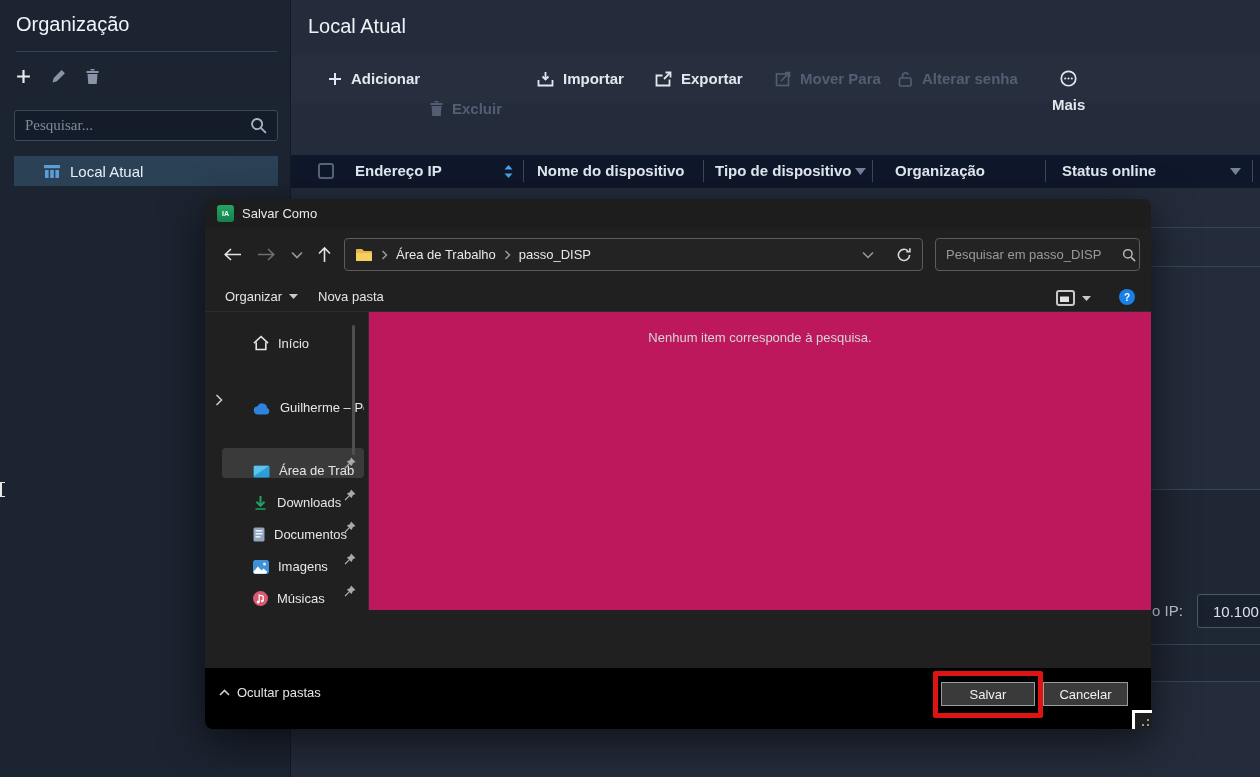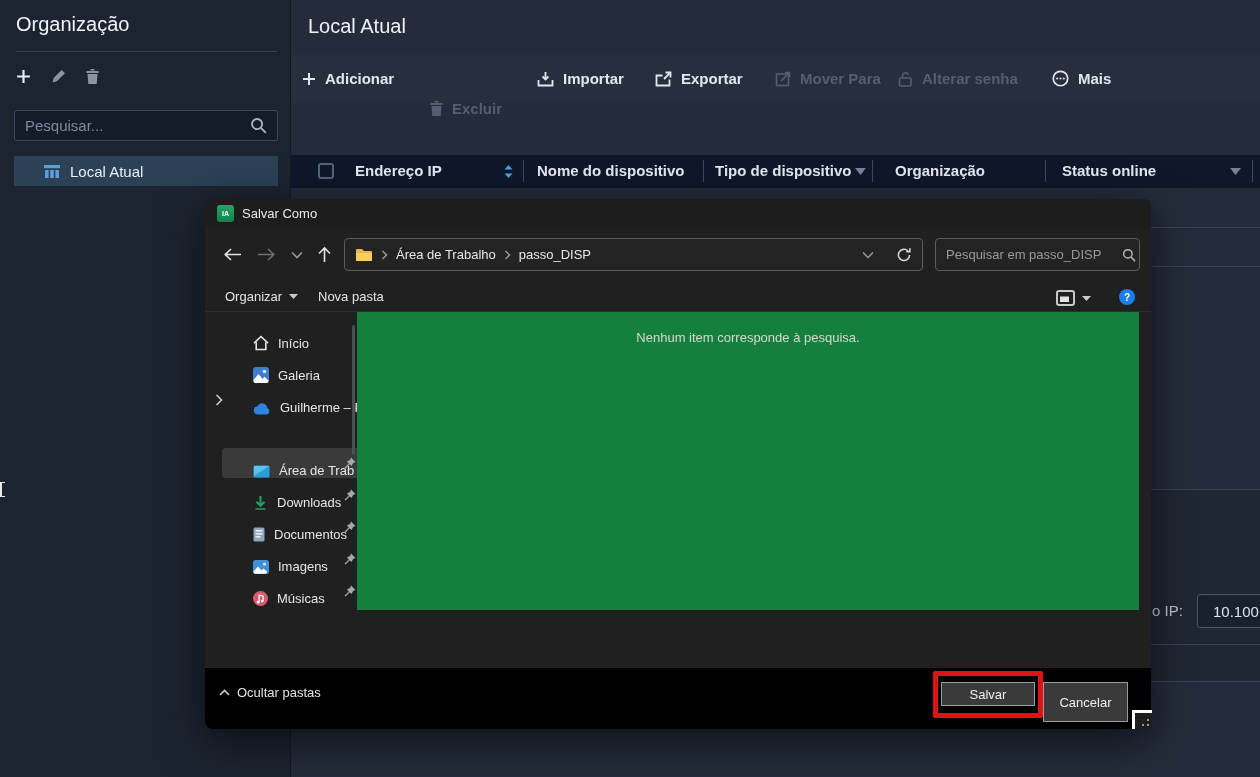--- a/index.html
+++ b/index.html
@@ -7,21 +7,21 @@
   body { position:relative; background:#252d3c; font-family:"Liberation Sans",sans-serif; color:#e2e7ee; }
   .abs { position:absolute; }
   svg { display:block; }
 
   
   .sidebar { left:0; top:0; width:291px; height:777px; background:#1c2431; border-right:1px solid #121926; }
   .sb-title { left:16px; top:13px; font-size:20px; color:#f1f4f8; }
   .sb-div { left:16px; top:51px; width:261px; height:1px; background:#33405a; }
   .sb-ico { top:69px; }
   .search-box { left:14px; top:110px; width:264px; height:31px; background:#141b29; border:1px solid #3c4860; border-radius:3px; display:flex; align-items:center; padding:0 10px; }
-  .search-box input { flex:1; background:transparent; border:none; outline:none; color:#a3a3a3; font-size:15px; font-family:Liberation Sans, sans-serif; }
+  .search-box input { flex:1; background:transparent; border:none; outline:none; color:#a3a3a3; font-size:15px; font-family:Liberation Serif, serif; }
   .search-box input::placeholder { color:#7f8a9e; }
   .tree-row { left:14px; top:156px; width:264px; height:30px; background:#2b4156; display:flex; align-items:center; gap:9px; padding-left:29px; font-size:15px; color:#e9eef4; }
 
   
   .main { left:291px; top:0; width:969px; height:777px; background:#242c3b; }
   .m-title { left:17px; top:15px; font-size:20px; color:#eef1f6; }
   .m-toolbar { left:0; top:55px; width:969px; height:48px; background:#272f3f; }
   .tb-btn { display:flex; align-items:center; gap:9px; font-size:15px; font-weight:700; color:#e2e7ee; top:15px; }
   .tb-btn.off { color:#545e73; }
   .m-tabs { top:103px; height:52px; }
@@ -53,21 +53,21 @@
   .dt-item { display:flex; align-items:center; gap:7px; color:#e4e4e4; top:6px; }
   .help-circle { width:16px; height:16px; border-radius:50%; background:#1a7fe8; color:#fff; font-size:10px; font-weight:700; display:flex; align-items:center; justify-content:center; }
   .dlg-nav { left:0; top:113px; width:160px; height:298px; }
   .nav-row { left:17px; width:142px; height:30px; display:flex; align-items:flex-end; gap:9px; padding-left:31px; border-radius:4px; white-space:nowrap; overflow:hidden; }
   .nav-row.sel { background:#3a3a3a; }
   .nav-row .lbl { overflow:hidden; white-space:nowrap; }
   .nav-chev { left:11px; }
   .pin { position:absolute; right:8px; top:9px; }
   .nav-scroll { left:147px; top:13px; width:3px; height:130px; background:#4f4f4f; border-radius:2px; }
   .vsep { left:163px; top:113px; width:1px; height:298px; background:#2d2d2d; }
-  .files { left:152px; top:113px; width:782px; height:298px; background:#15803d; text-align:center; }
+  .files { left:164px; top:113px; width:782px; height:298px; background:#be185d; text-align:center; }
   .empty-msg { width:100%; top:18px; color:#d6d6d6; }
   .panel { left:0; top:411px; width:946px; height:58px; background:#363636; }
   .fld-label { width:120px; text-align:right; color:#e6e6e6; }
   .fld { background:#272727; border:1px solid #707070; display:flex; align-items:center; padding:0 8px; }
   .fld input { flex:1; background:transparent; border:none; outline:none; color:#f0f0f0; font-size:13px; font-family:inherit; }
   .footer { left:0; top:469px; width:946px; height:61px; background:#000000; border-radius:0 0 8px 8px;padding-left:23px; }
   .btn { background:#3a3a3a; border:1px solid #9b9b9b; border-radius:0; color:#f0f0f0; font-size:13px; font-family:inherit; display:flex; align-items:center; justify-content:center; }
   .red-annot { left:728px; top:472px; width:110px; height:47px; border:5px solid #de1414; border-radius:2px; z-index:60; pointer-events:none; }
   .grip { left:927px; top:511px; width:20px; height:19px; border-top:3px solid #fff; border-left:3px solid #fff; background:#1e1e1e; }
   .grip i { position:absolute; width:2px; height:2px; background:#9a9a9a; }
@@ -115,21 +115,21 @@
         </svg>
       </span>
     <span>Local Atual</span>
   </div>
 </div>
 
 <div class="abs main">
   <div class="abs m-title">Local Atual</div>
 
   <div class="abs m-toolbar">
-    <div class="abs tb-btn" style="left:11px;">
+    <div class="abs tb-btn" style="left:37px;">
       <span>
           <svg width="14" height="14" viewBox="0 0 14 14">
             <path d="M6 1h2v5h5v2H8v5H6V8H1V6h5z" fill="#e2e7ee"></path>
           </svg>
         </span>
       <span>Adicionar</span>
     </div>
     <div class="abs tb-btn off" style="left:139px;margin-top:30px;">
       <span>
           <svg width="13" height="15" viewBox="0 0 13 15">
@@ -172,21 +172,21 @@
     </div>
     <div class="abs tb-btn off" style="left:607px;">
       <span>
           <svg width="15" height="16" viewBox="0 0 15 16">
             <rect x="1.5" y="7" width="11.5" height="8" rx="1.2" fill="none" stroke="#545e73" stroke-width="1.6"></rect>
             <path d="M4.5 7V4.8a3 3 0 015.8-1" fill="none" stroke="#545e73" stroke-width="1.6"></path>
           </svg>
         </span>
       <span>Alterar senha</span>
     </div>
-    <div class="abs tb-btn" style="left:761px;">
+    <div class="abs tb-btn" style="left:761px;flex-direction:column;">
       <span>
           <svg width="17" height="17" viewBox="0 0 16 16">
             <circle cx="8" cy="8" r="6.8" fill="none" stroke="#e2e7ee" stroke-width="1.6"></circle>
             <circle cx="4.9" cy="8" r="1" fill="#e2e7ee"></circle>
             <circle cx="8" cy="8" r="1" fill="#e2e7ee"></circle>
             <circle cx="11.1" cy="8" r="1" fill="#e2e7ee"></circle>
           </svg>
         </span>
       <span>Mais</span>
     </div>
@@ -344,30 +344,20 @@
   <div class="abs dlg-nav">
     <div class="abs nav-row" style="top:9px;">
       <span>
           <svg width="16" height="16" viewBox="0 0 16 16">
             <path d="M1 8.2L8 1.5l7 6.7" fill="none" stroke="#e6e6e6" stroke-width="1.6"></path>
             <path d="M3.2 7.2v7.3h9.6V7.2" fill="none" stroke="#e6e6e6" stroke-width="1.6"></path>
           </svg>
         </span>
       <span class="lbl">Início</span>
     </div>
-    <div class="abs nav-row" style="top:41px;">
-      <span>
-          <svg width="16" height="16" viewBox="0 0 16 16">
-            <rect width="16" height="16" rx="3" fill="#3f7fd1"></rect>
-            <circle cx="11.5" cy="4.5" r="1.8" fill="#d9e9ff"></circle>
-            <path d="M0.5 13l5-6 4 5 2-2.2 4 3.7v.5a2 2 0 01-2 2H2.5a2 2 0 01-2-2z" fill="#fff"></path>
-          </svg>
-        </span>
-      <span class="lbl">Galeria</span>
-    </div>
     <div class="abs nav-row" style="top:73px;">
       <span class="abs nav-chev" style="left:-20px;"></span>
       <span>
           <svg width="18" height="12" viewBox="0 0 18 12">
             <path d="M5 11.5a4.2 4.2 0 01-.6-8.36A5.2 5.2 0 0114.2 5a3.4 3.4 0 01-.6 6.5z" fill="#2f83dc"></path>
           </svg>
         </span>
       <span class="lbl">Guilherme – Pes</span>
     </div>
     <div class="abs" style="left:10px;top:82px;">
@@ -465,21 +455,21 @@
   <div class="abs footer">
     <div class="abs dt-item" style="left:14px;top:17px;">
       <span>
           <svg width="11" height="7" viewBox="0 0 11 7">
             <path d="M1 6l4.5-4.5L10 6" fill="none" stroke="#d0d0d0" stroke-width="1.6"></path>
           </svg>
         </span>
       <span>Ocultar pastas</span>
     </div>
     <button class="abs btn" style="left:736px;top:14px;width:94px;height:24px;">Salvar</button>
-    <button class="abs btn" style="left:838px;top:14px;width:85px;height:40px;">Cancelar</button>
+    <button class="abs btn" style="left:838px;top:14px;width:85px;height:24px;">Cancelar</button>
   </div>
 
   <div class="abs red-annot"></div>
 
   <div class="abs grip">
     <i style="right:3px;bottom:3px;"></i>
       <i style="right:3px;bottom:8px;"></i>
       <i style="right:8px;bottom:3px;"></i>
   </div>
 </div>

